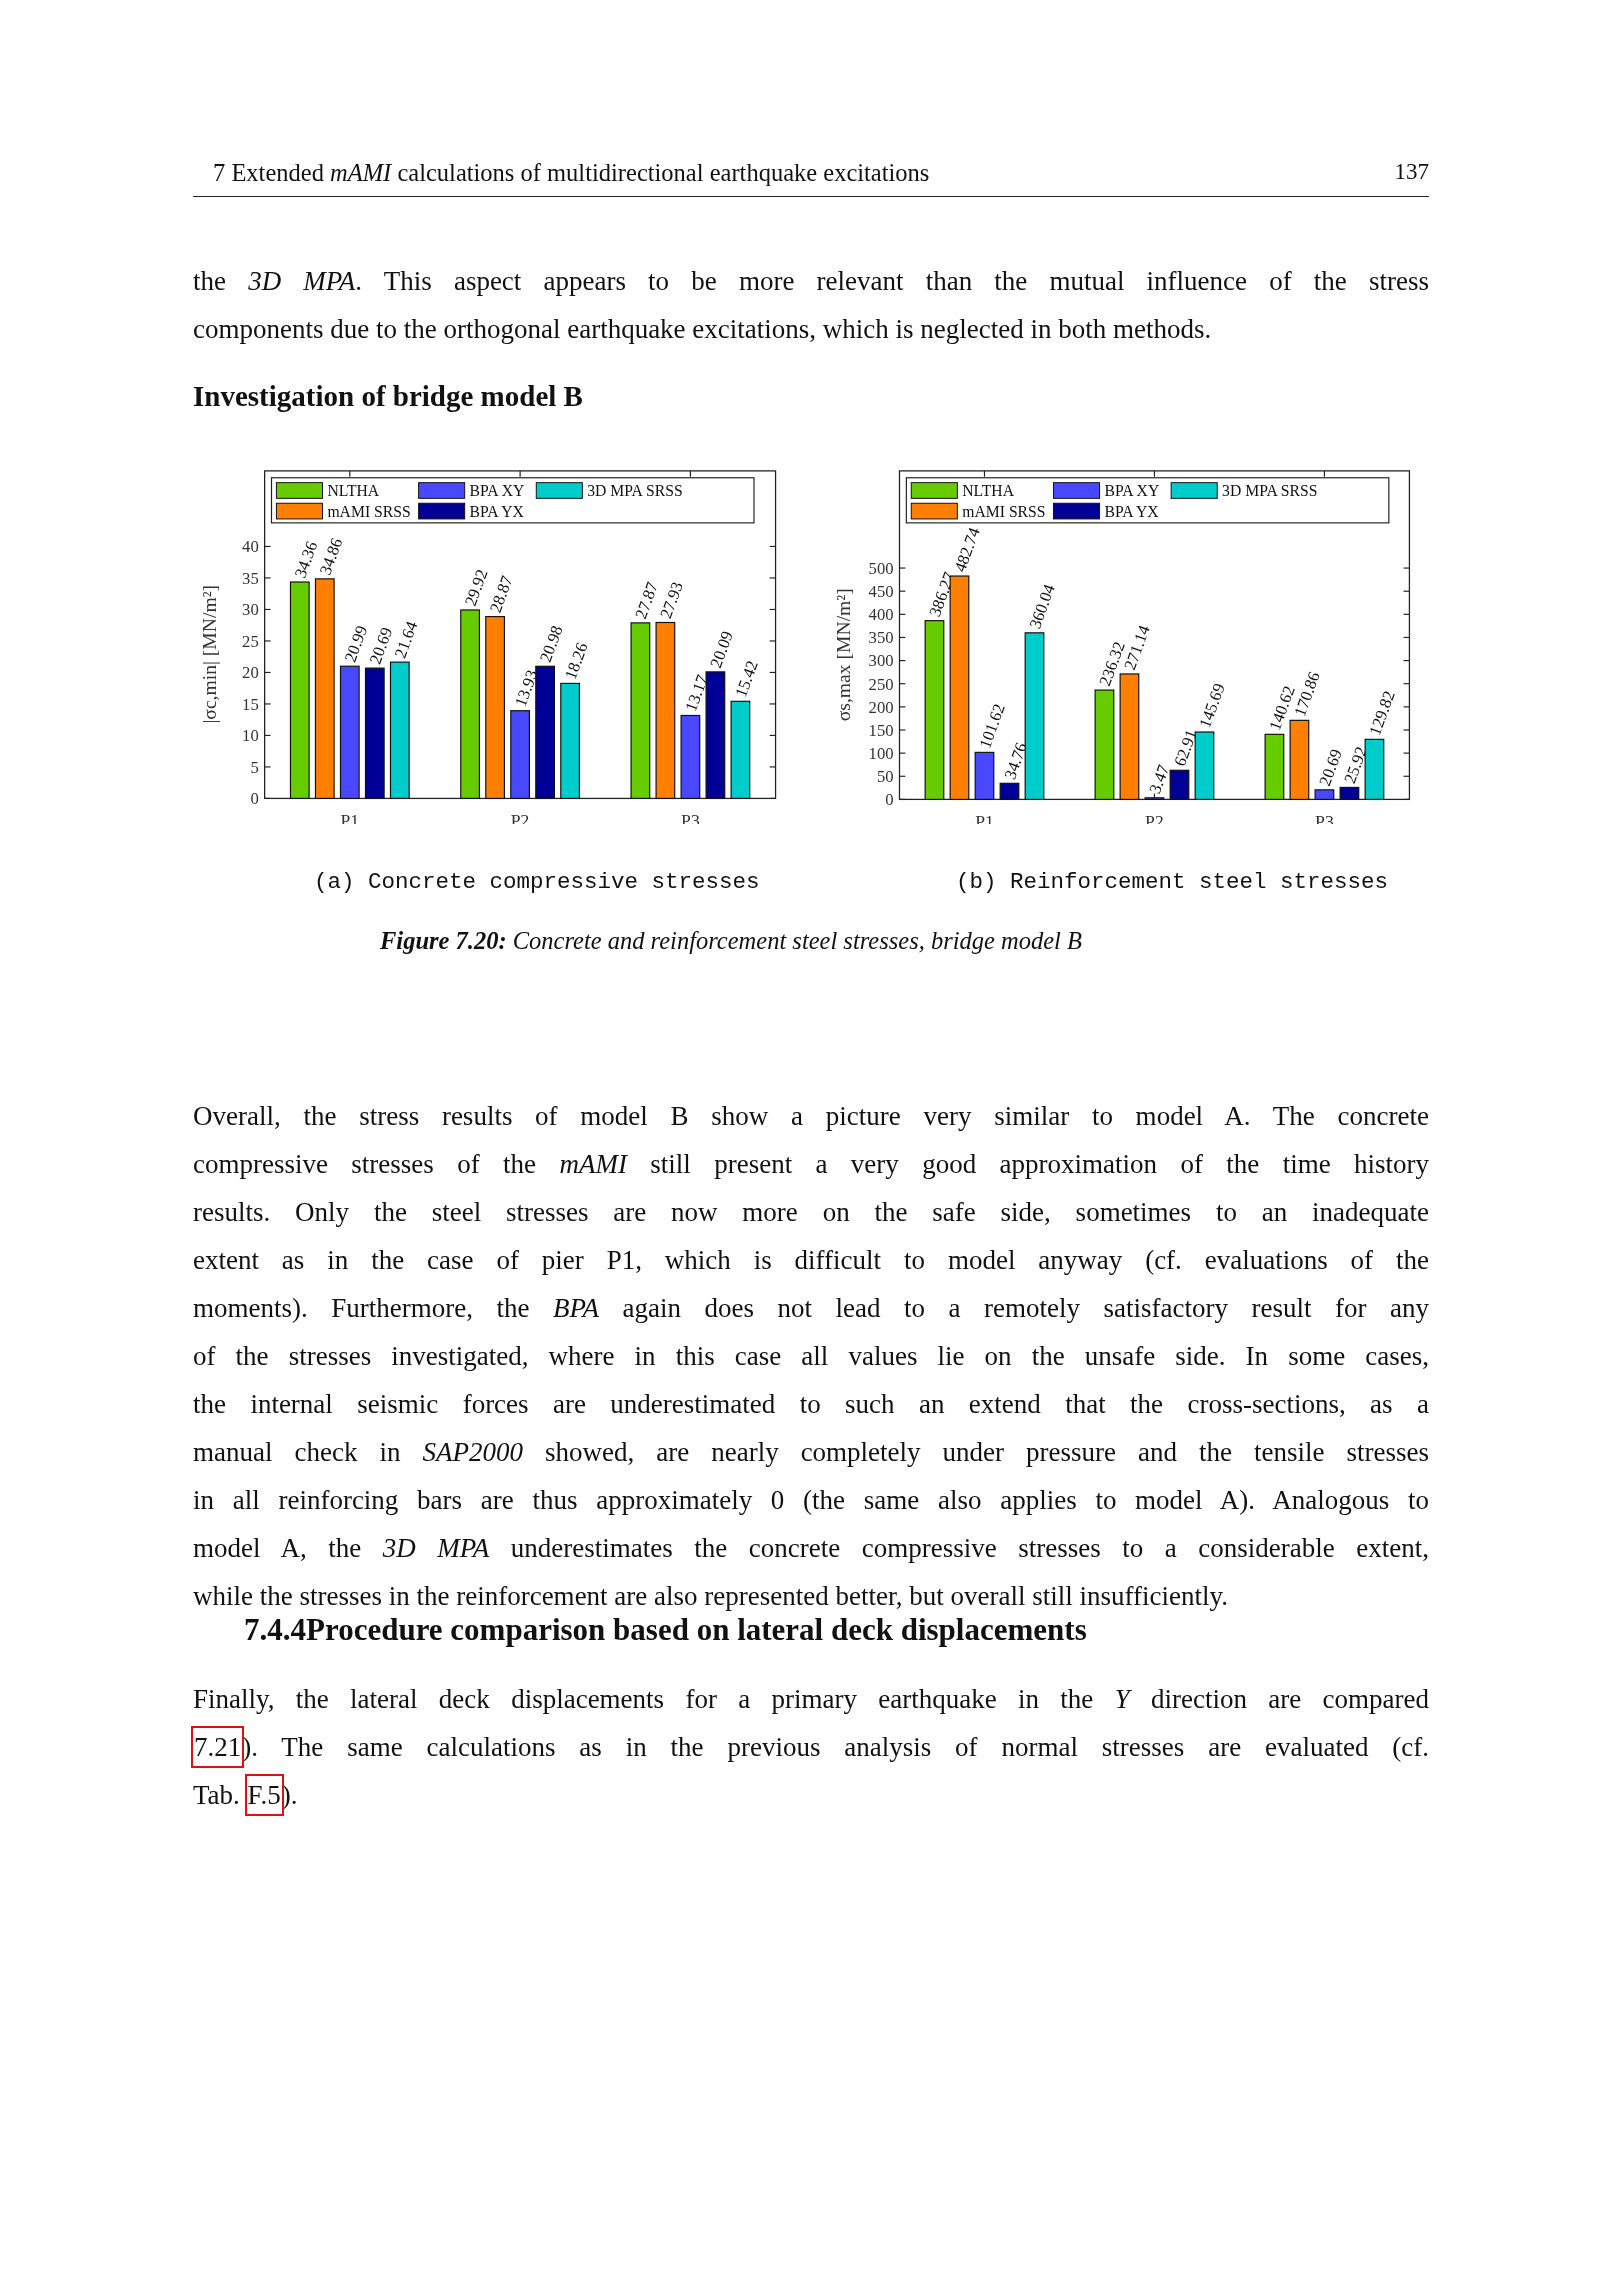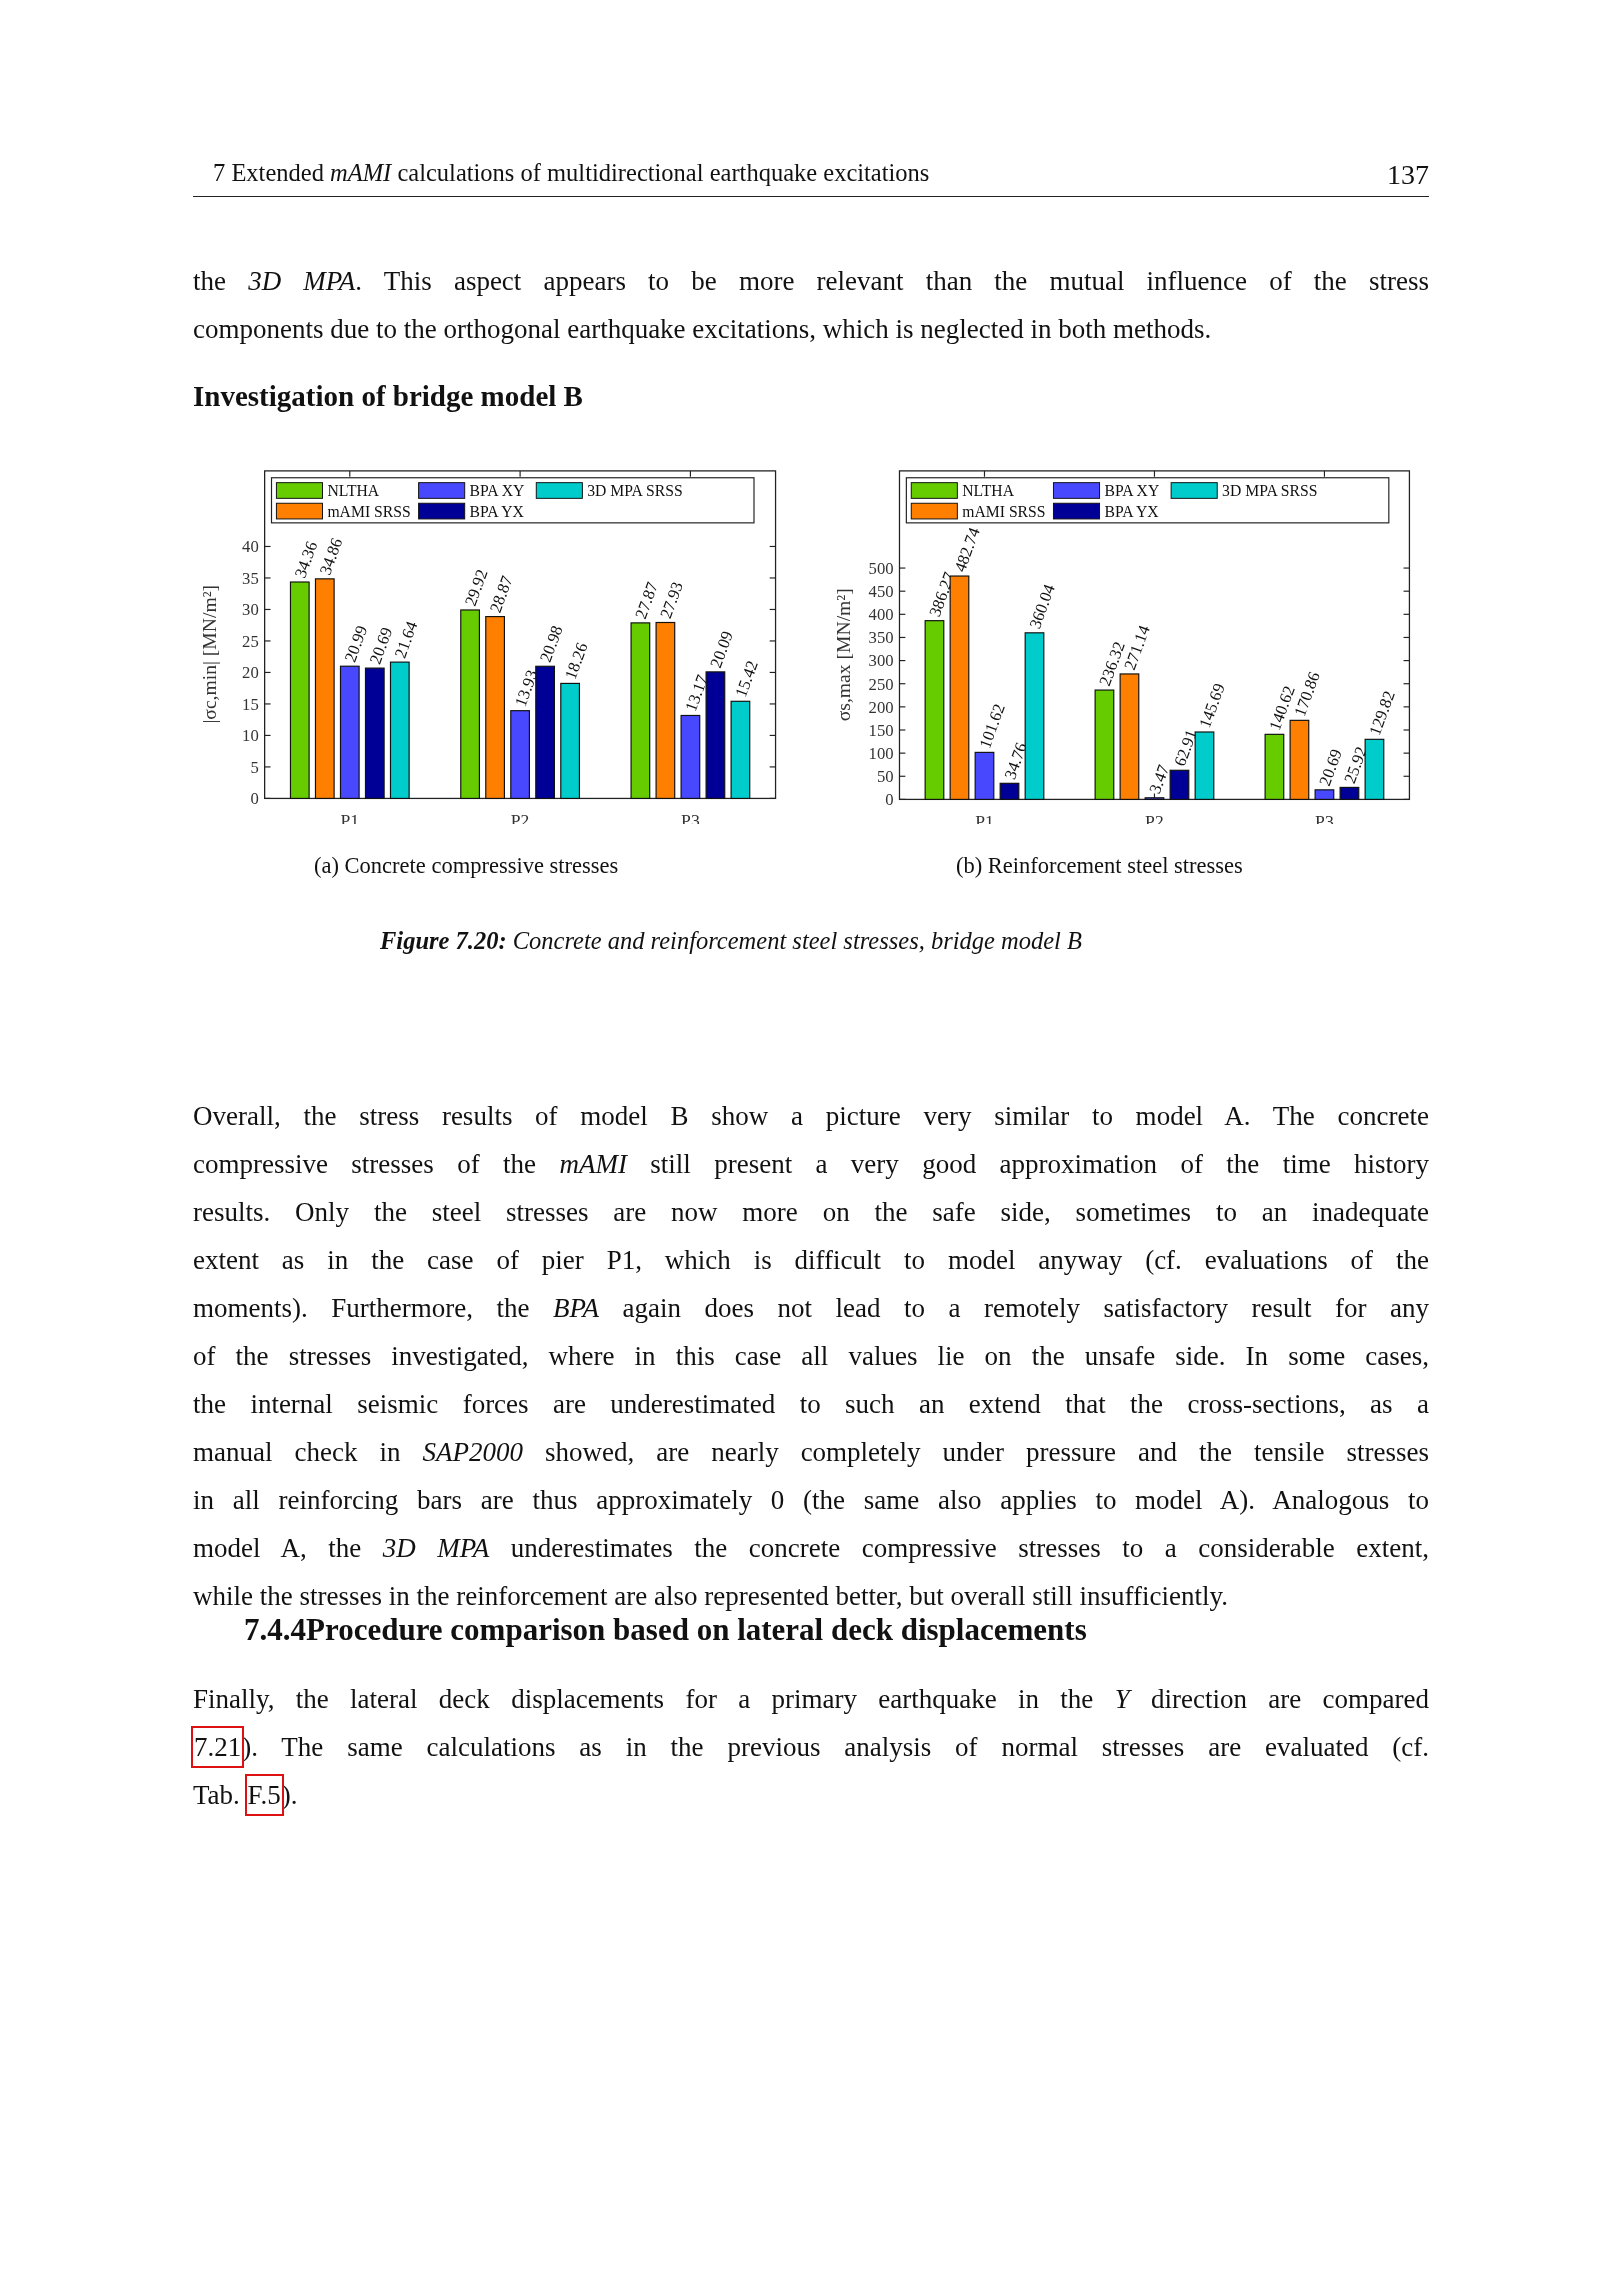--- a/index.html
+++ b/index.html
@@ -1,28 +1,28 @@
 <!DOCTYPE html>
 <html><head>
 <meta charset="utf-8">
 <style>
   html, body { margin: 0; padding: 0; background: #ffffff; }
   body { width: 1621px; height: 2293px; position: relative; overflow: hidden;
          font-family: "DejaVu Serif", "Liberation Serif", serif; color: #111; }
   .abs { position: absolute; }
   .runhead { left: 193px; top: 159px; width: 1236px; height: 37px; border-bottom: 1.5px solid #222; }
   .runhead .title { position: absolute; left: 0; top: 0; font-size: 24.5px; font-family: "Liberation Serif", serif; margin-left: 20px; }
-  .runhead .pnum { position: absolute; right: 0; top: 0; font-size: 28px; font-family: "Liberation Serif", serif; }
+  .runhead .pnum { position: absolute; right: 0; top: 0; font-size: 23px; font-family: "Liberation Serif", serif; }
   .para { left: 193px; width: 1236px; font-family: "Liberation Serif", serif; font-size: 27px; line-height: 48px; text-align: justify; }
   .para .line { display: block; text-align: justify; text-align-last: justify; height: 48px; white-space: nowrap; }
   .para .line.last { text-align-last: left; }
   .heading { left: 193px; font-family: "Liberation Serif", serif; font-weight: bold; font-size: 29px; }
   .sec { left: 193px; font-family: "Liberation Serif", serif; font-weight: bold; font-size: 31px; }
   .sec .num { display: inline-block; width: 113px; }
-  .subcap { font-family: Liberation Serif, serif; font-size: 22.5px; }
+  .subcap { font-family: Liberation Mono, monospace; font-size: 22.5px; margin-top: 16px; }
   .figcap { left: 380px; font-family: "Liberation Serif", serif; font-size: 24.5px; font-style: italic; }
   .figcap b { font-style: italic; font-weight: bold; }
   em { font-style: italic; }
   .ref { outline: 2.9px solid #dd1111; outline-offset: 0px; padding: 4px 1px; }
   svg text { font-family: "Liberation Serif", serif; }
 </style>
 </head>
 <body>
 
 <div class="abs runhead">

